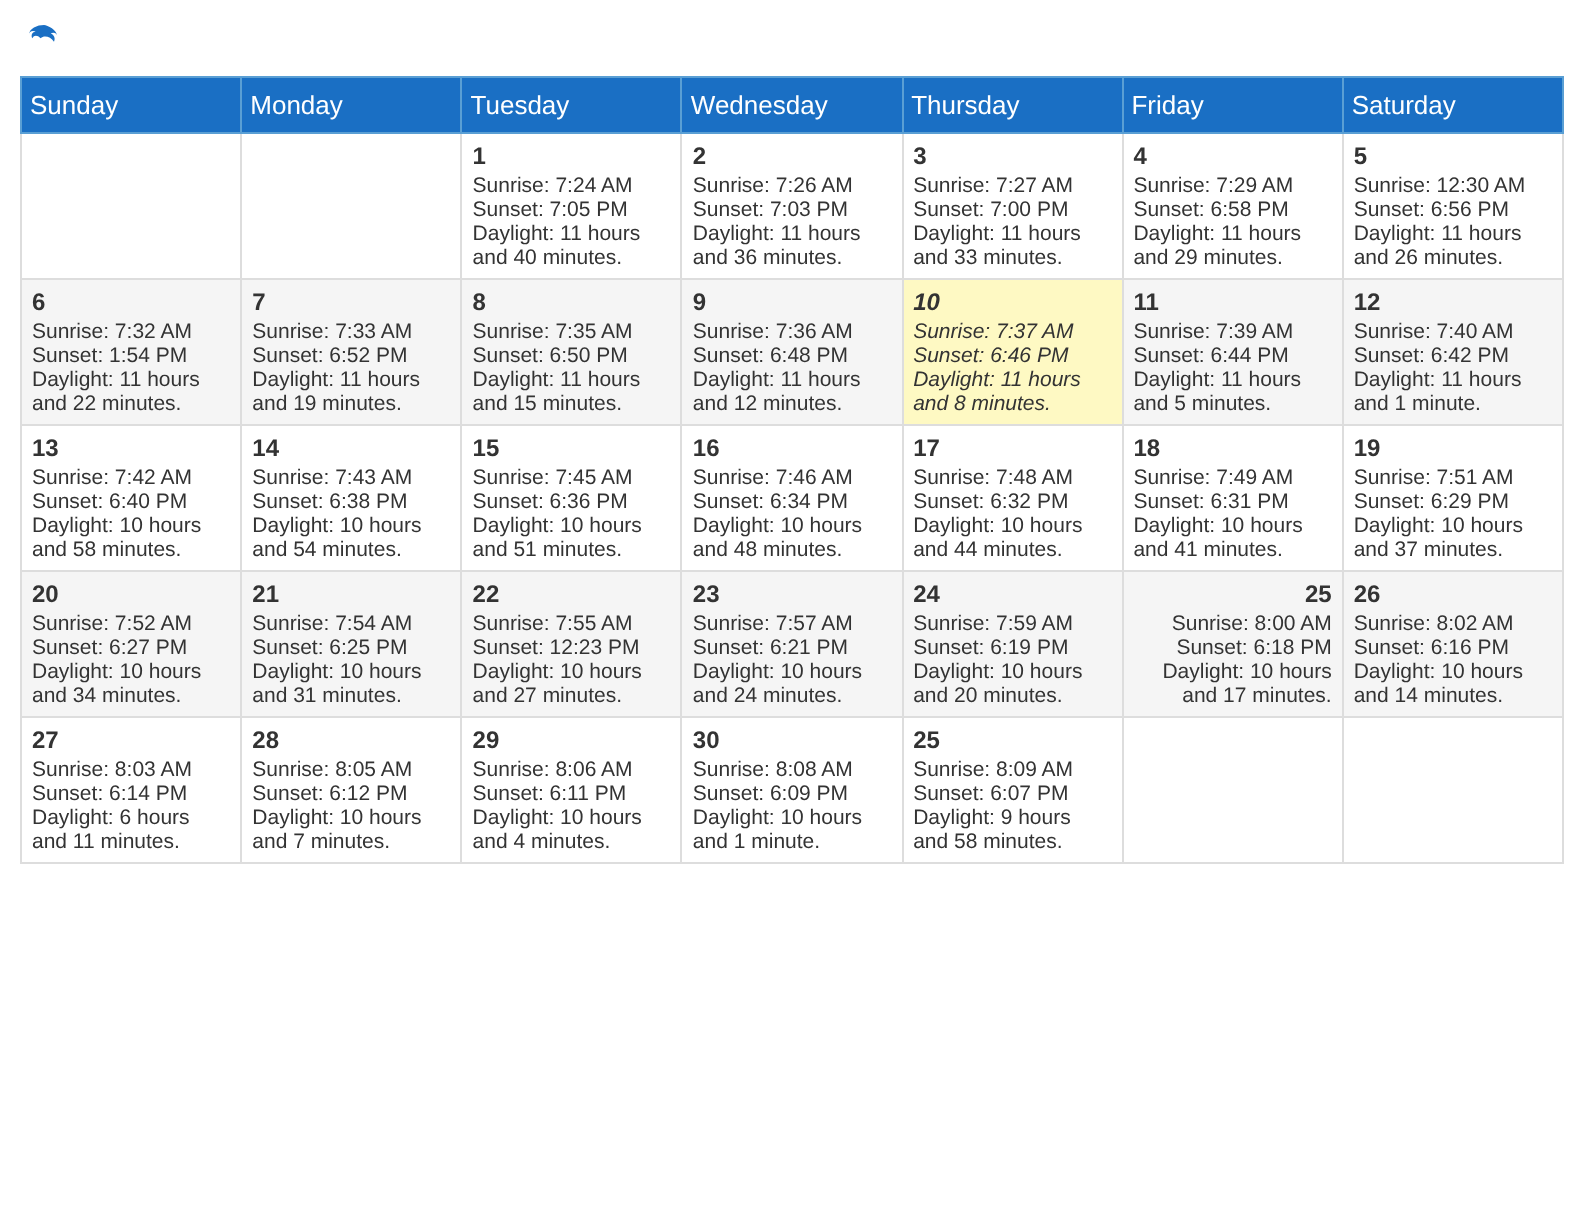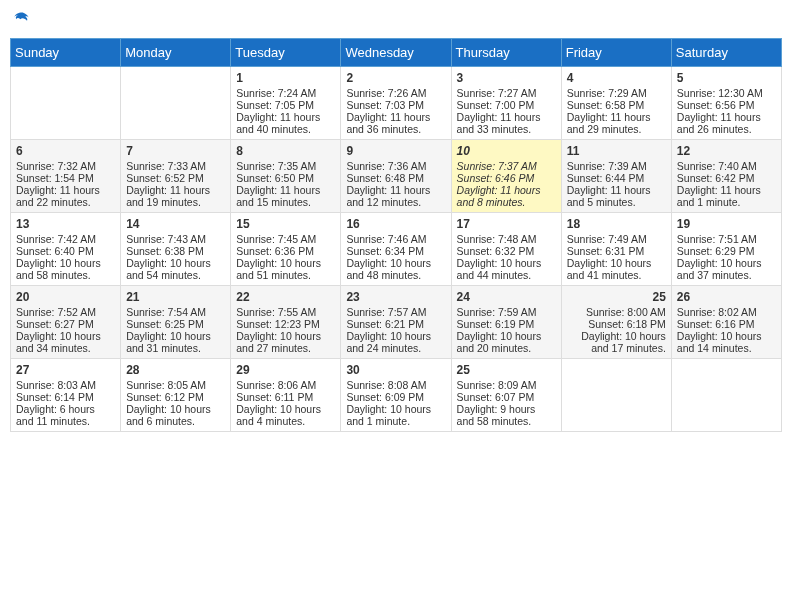--- a/index.html
+++ b/index.html
@@ -226,21 +226,21 @@
         <span>Daylight: 10 hours and 14 minutes.</span></td>
       </tr>
       <tr>
         <td><span class="day-num">27</span>
         <span>Sunrise: 8:03 AM</span><br>
         <span>Sunset: 6:14 PM</span><br>
         <span>Daylight: 6 hours and 11 minutes.</span></td>
         <td><span class="day-num">28</span>
         <span>Sunrise: 8:05 AM</span><br>
         <span>Sunset: 6:12 PM</span><br>
-        <span>Daylight: 10 hours and 6 minutes.</span></td>
+        <span>Daylight: 10 hours and 7 minutes.</span></td>
         <td><span class="day-num">29</span>
         <span>Sunrise: 8:06 AM</span><br>
         <span>Sunset: 6:11 PM</span><br>
         <span>Daylight: 10 hours and 4 minutes.</span></td>
         <td><span class="day-num">30</span>
         <span>Sunrise: 8:08 AM</span><br>
         <span>Sunset: 6:09 PM</span><br>
         <span>Daylight: 10 hours and 1 minute.</span></td>
         <td><span class="day-num">25</span>
         <span>Sunrise: 8:09 AM</span><br>

